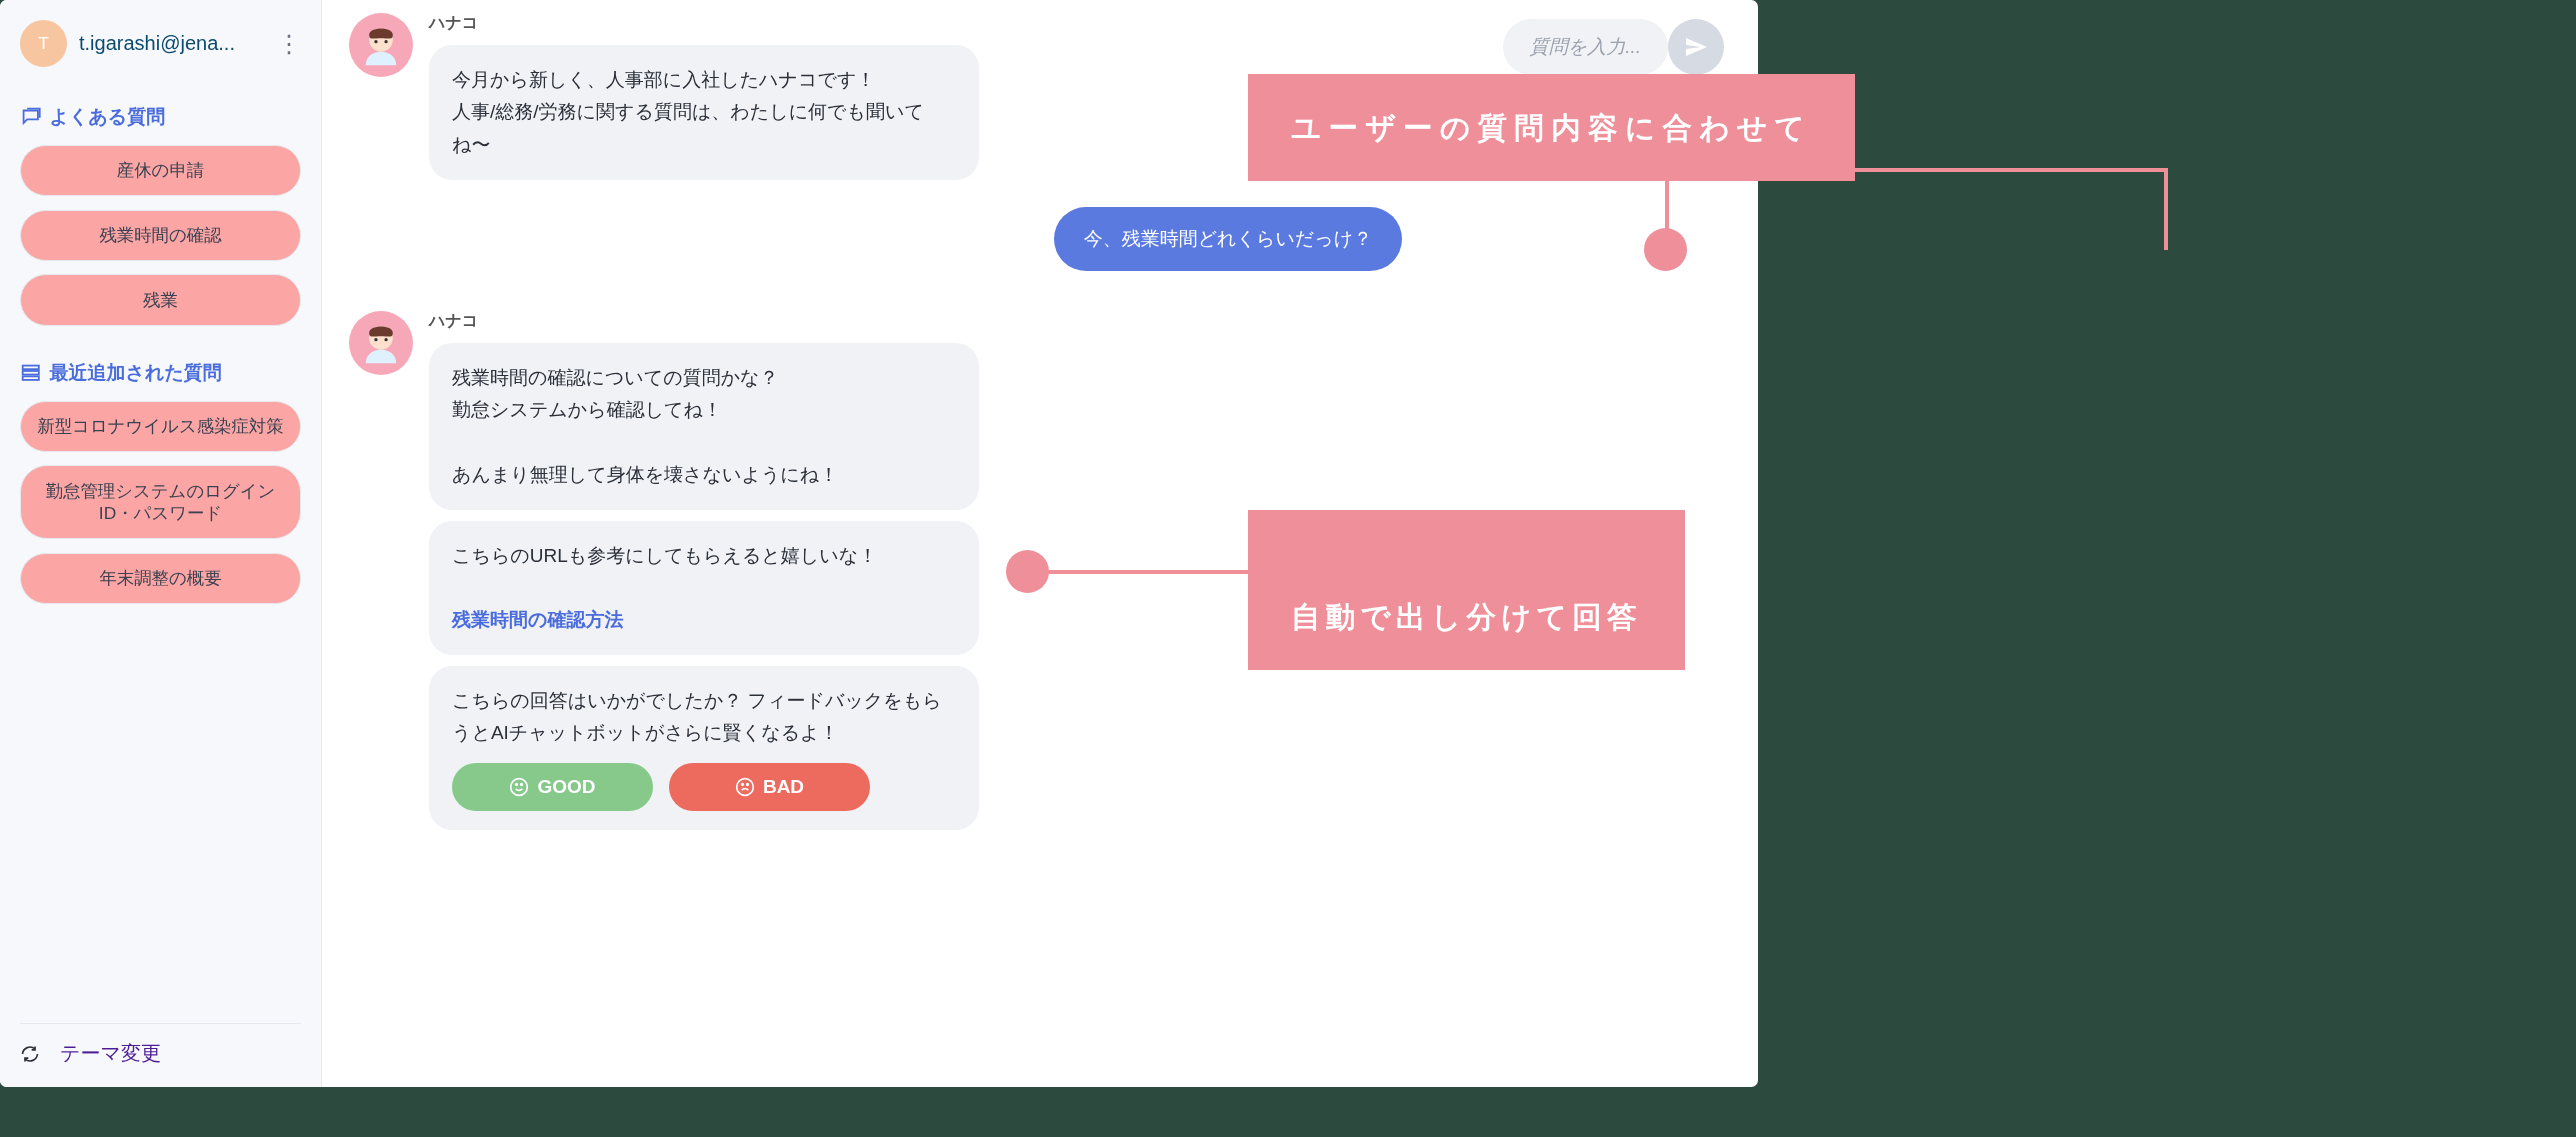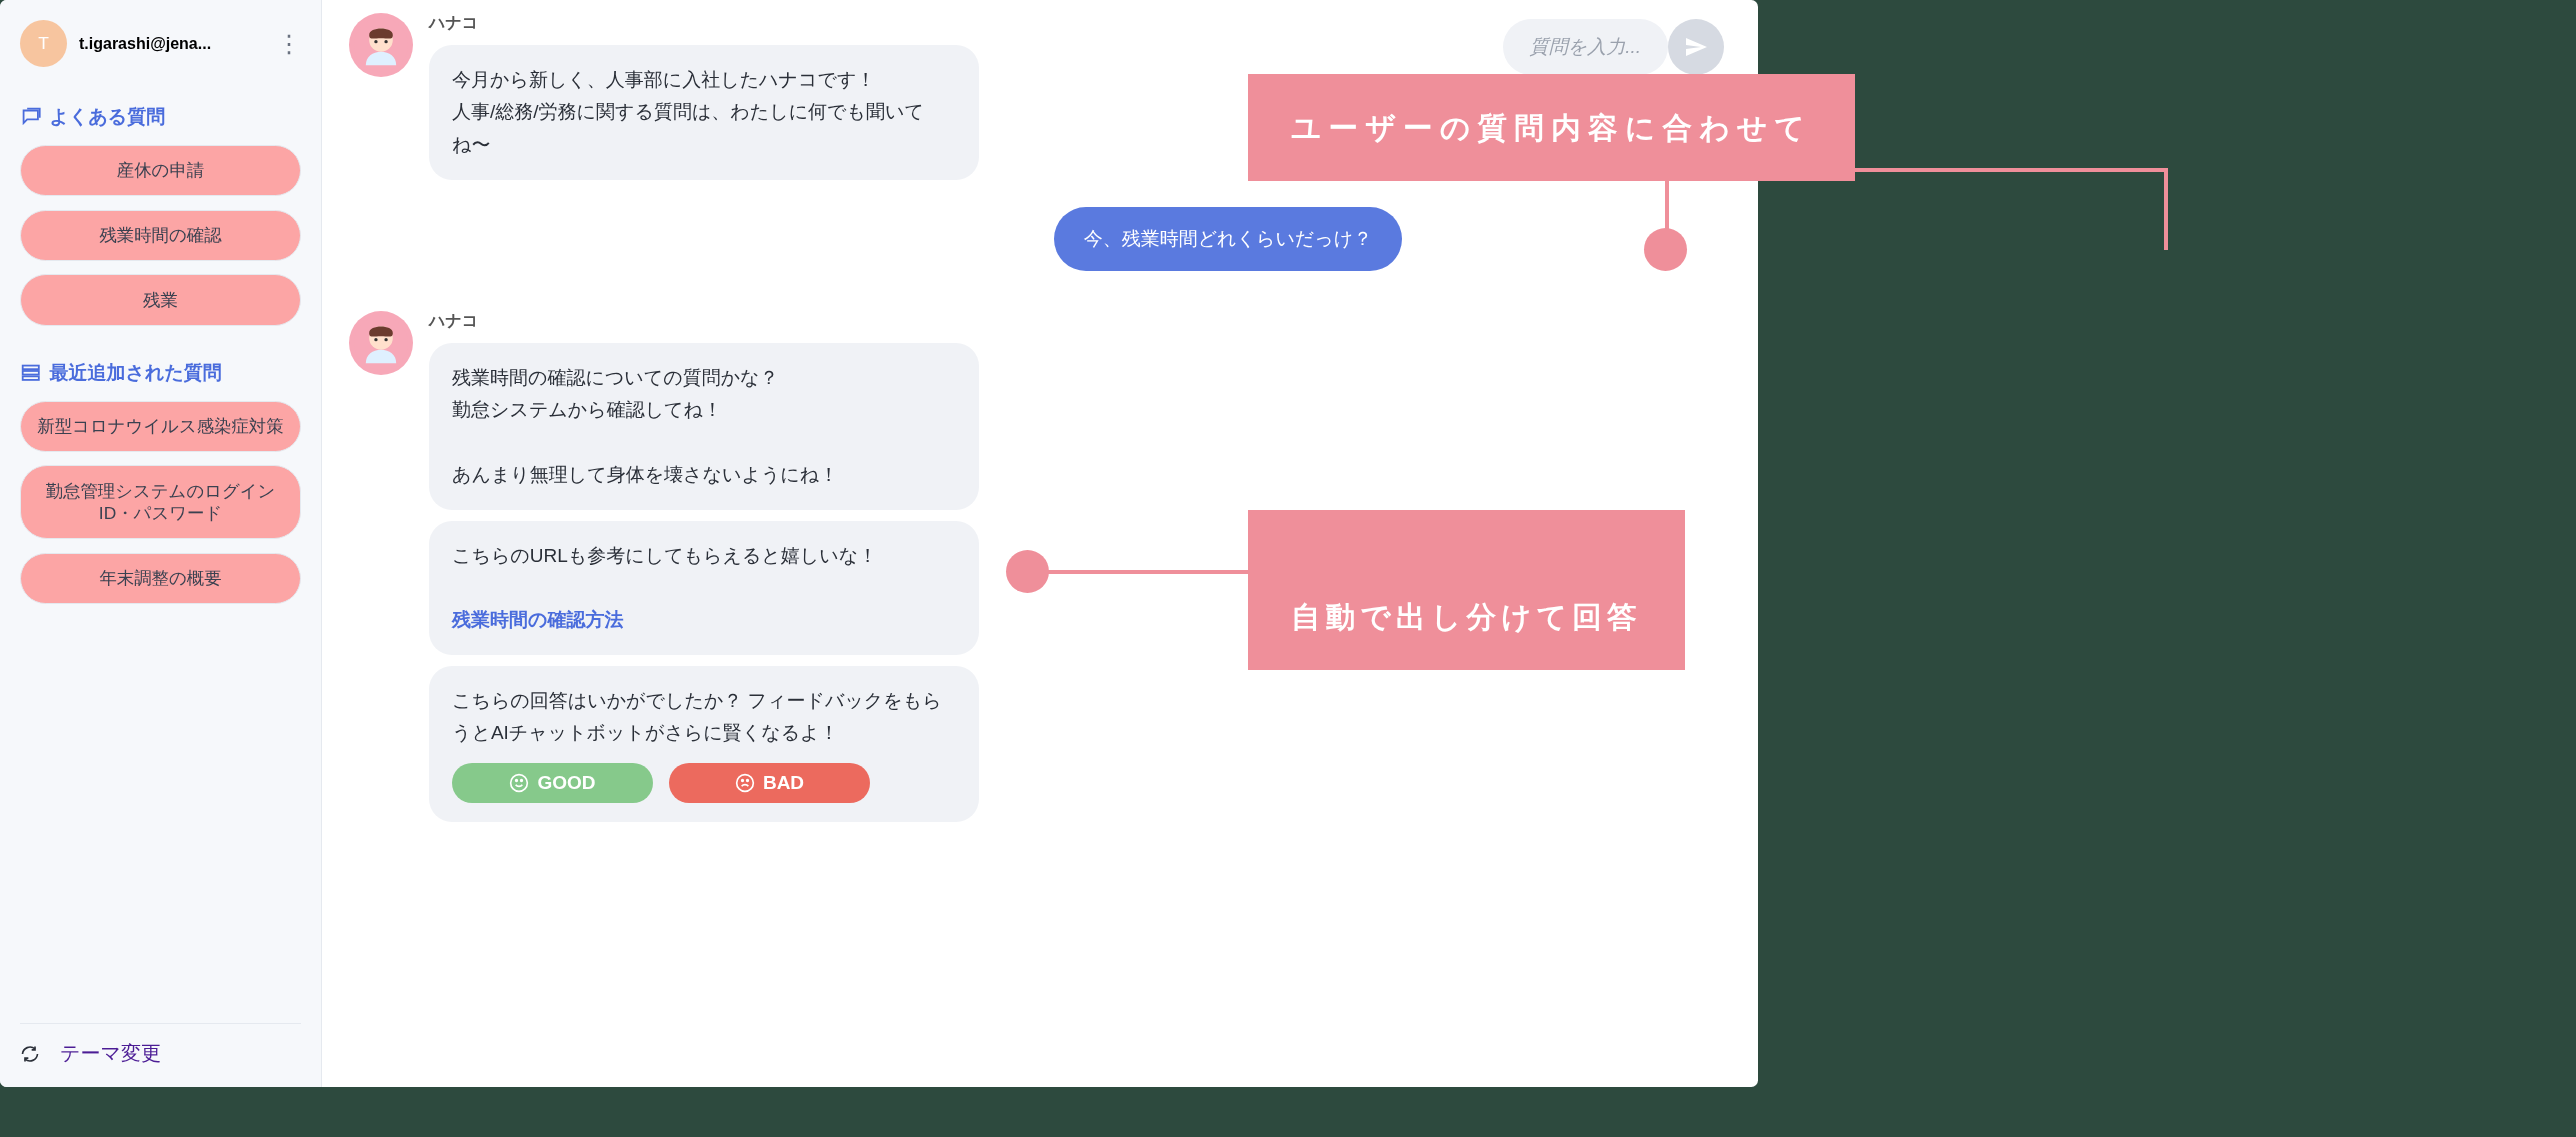--- a/index.html
+++ b/index.html
@@ -42,23 +42,23 @@
     width: 47px; height: 47px;
     border-radius: 50%;
     background: #f7c59f;
     display: flex;
     align-items: center;
     justify-content: center;
     color: #fff;
     font-size: 17.4px;
   }
   .profile-name {
-    font-size: 16px;
-    font-weight: 700;
-    color: #000000;
+    font-size: 20px;
+    font-weight: 400;
+    color: #0c4a6e;
     flex: 1;
   }
   .kebab {
     font-size: 24px;
     color: #6a7280;
     line-height: 1;
     cursor: pointer;
   }
   .section-header {
     display: flex;
@@ -147,21 +147,21 @@
     border-radius: 34px;
     padding: 19px 29.5px;
     font-size: 19px;
   }
   .feedback-row {
     display:flex; gap: 16px; margin-top: 13.4px;
   }
   .fb-btn {
     flex: 0 0 auto;
     display:flex; align-items:center; justify-content:center; gap:8px;
-    width: 201px; height: 40px;
+    width: 201px; height: 48px;
     border-radius: 27px;
     font-size: 19px; font-weight: 700; color:#fff;
     cursor:pointer;
   }
   .fb-good { background: #86c98b; }
   .fb-bad  { background: #ec6a5e; }
   .fb-btn .face { width:20px; height:20px; }
 
   
   .input-bar {

